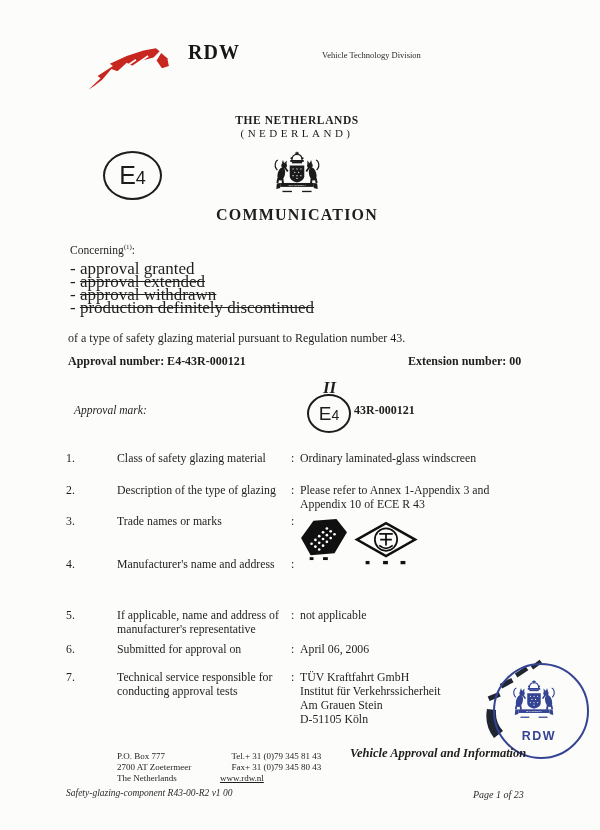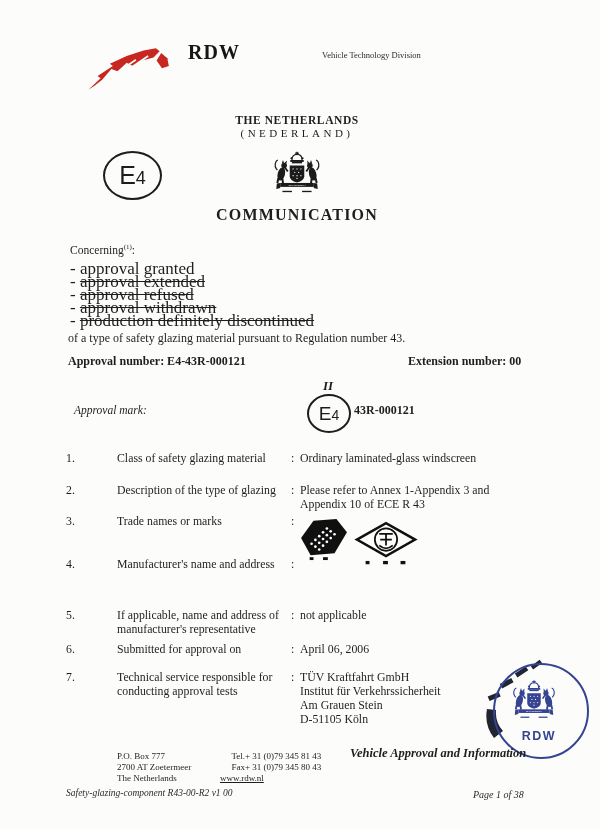--- a/index.html
+++ b/index.html
@@ -30,21 +30,21 @@
   .emark-apv .d{font-size:14px;line-height:1;margin-top:3px;}
   
   .concerning{left:70px;top:243px;font-size:11.5px;}
   .concerning sup{font-size:7px;}
   .options{left:70px;top:262px;font-size:17px;line-height:13px;}
   .struck{text-decoration:line-through;}
   .closing{left:68px;top:331px;font-size:12px;}
   .apv-num{left:68px;top:354px;font-size:12px;font-weight:bold;}
   .ext-num{left:408px;top:354px;font-size:12px;font-weight:bold;}
   .mark-label{left:74px;top:404px;font-size:11.5px;font-style:italic;}
-  .mark-numeral{left:323px;top:378px;font-size:13px;font-weight:bold;font-style:italic;}
+  .mark-numeral{left:323px;top:378px;font-size:17px;font-weight:bold;font-style:italic;}
   .mark-code{left:354px;top:403px;font-size:12px;font-weight:bold;}
   
   .itm{font-size:11.8px;line-height:14px;}
   .itm-no{left:66px;width:22px;}
   .itm-label{left:117px;width:172px;}
   .itm-colon{left:291px;}
   .itm-value{left:300px;width:255px;}
   
   .f-address{left:117px;top:751px;font-size:9px;line-height:11px;}
   .f-tel{left:220px;top:751px;font-size:9px;line-height:11px;}
@@ -183,21 +183,20 @@
 
   <div class="abs center-band communication">COMMUNICATION</div>
 
   <div class="abs concerning">
     <span>Concerning</span><sup>(1)</sup><span>:</span>
   </div>
 
   <div class="abs options">
     <div><span>-</span> <span>approval granted</span></div>
     <div><span>-</span> <span class="struck">approval extended</span></div>
-    <div><span>-</span> <span class="struck">approval refused</span></div>
     <div><span>-</span> <span class="struck">approval withdrawn</span></div>
     <div><span>-</span> <span class="struck">production definitely discontinued</span></div>
   </div>
 
   <div class="abs closing">of a type of safety glazing material pursuant to Regulation number 43.</div>
 
   <div class="abs apv-num">Approval number: E4-43R-000121</div>
   <div class="abs ext-num">Extension number: 00</div>
 
   <div class="abs mark-label">Approval mark:</div>
@@ -301,15 +300,15 @@
   </div>
 
   <div class="abs f-tel">
     <div><span class="f-lab">Tel.</span><span>+ 31 (0)79 345 81 43</span></div>
     <div><span class="f-lab">Fax</span><span>+ 31 (0)79 345 80 43</span></div>
     <div><span class="f-web">www.rdw.nl</span></div>
   </div>
 
   <div class="abs f-org">Vehicle Approval and Information</div>
   <div class="abs f-docref">Safety-glazing-component R43-00-R2 v1 00</div>
-  <div class="abs f-page">Page 1 of 38</div>
+  <div class="abs f-page">Page 1 of 23</div>
 
 </div>
 
 </body></html>

